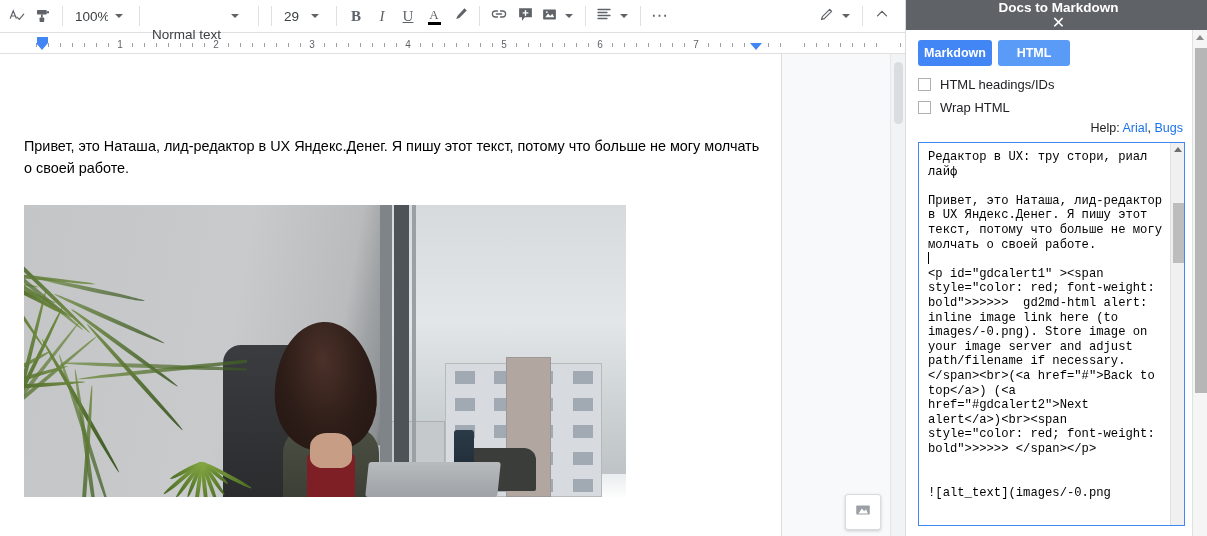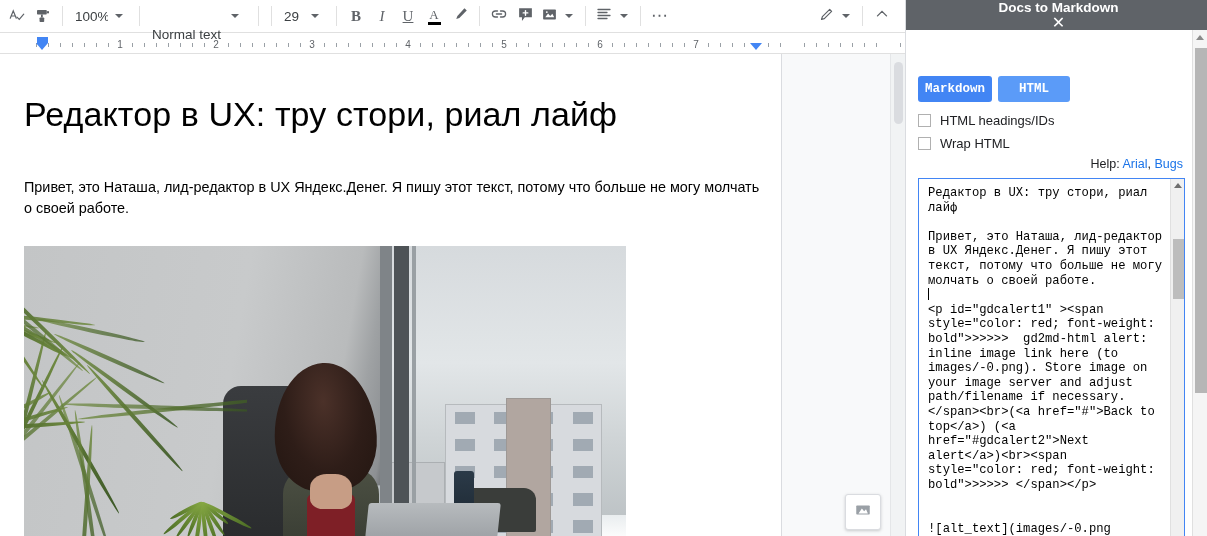--- a/index.html
+++ b/index.html
@@ -269,22 +269,22 @@
   .panel-body {
     flex: 1 1 auto; position: relative;
     padding: 10px 22px 0 12px;
     overflow: hidden;
     background: #fff;
   }
   .btn-row { display: flex; gap: 6px; }
   .pbtn {
     border: none; border-radius: 3px;
     color: #fff; font-weight: bold; font-size: 12.5px;
-    font-family: Liberation Mono, monospace;
-    padding: 6px 0; cursor: pointer; margin-top: 36px;
+    font-family: Liberation Sans, sans-serif;
+    padding: 6px 0; cursor: pointer;
   }
   .pbtn.md { background: #4285f4; width: 74px; }
   .pbtn.html { background: #5b9bf8; width: 72px; }
   .chk-row {
     display: flex; align-items: center; margin-top: 8px; gap: 9px;
     cursor: pointer;
   }
   .chk-row:first-of-type { margin-top: 11px; }
   .chk-box {
     width: 13px; height: 13px; border: 1px solid #b0b0b0;
@@ -562,21 +562,20 @@
           <div class="tick-num" style="left: 696px;">7</div>
           <div class="indent-top" style="left: 37px;"></div>
           <div class="indent-marker" style="left: 36px;"></div>
           <div class="indent-marker" style="left: 750px;"></div>
         </div>
     </div>
 
     <div class="canvas">
       <div class="page">
 
-        <h1 class="doc-title">Редактор в UX: тру стори, риал лайф</h1>
 
         <p class="doc-para">Привет, это Наташа, лид-редактор в UX Яндекс.Денег. Я пишу этот текст, потому что больше не могу молчать о своей работе.</p>
 
         <div class="doc-image">
           <div class="ph-wall"></div>
           <div class="ph-sky"></div>
           <div class="ph-snow"></div>
 
           <div class="ph-bldg ph-bldg-far"></div>
           <div class="ph-bldg ph-bldg-left"></div>

